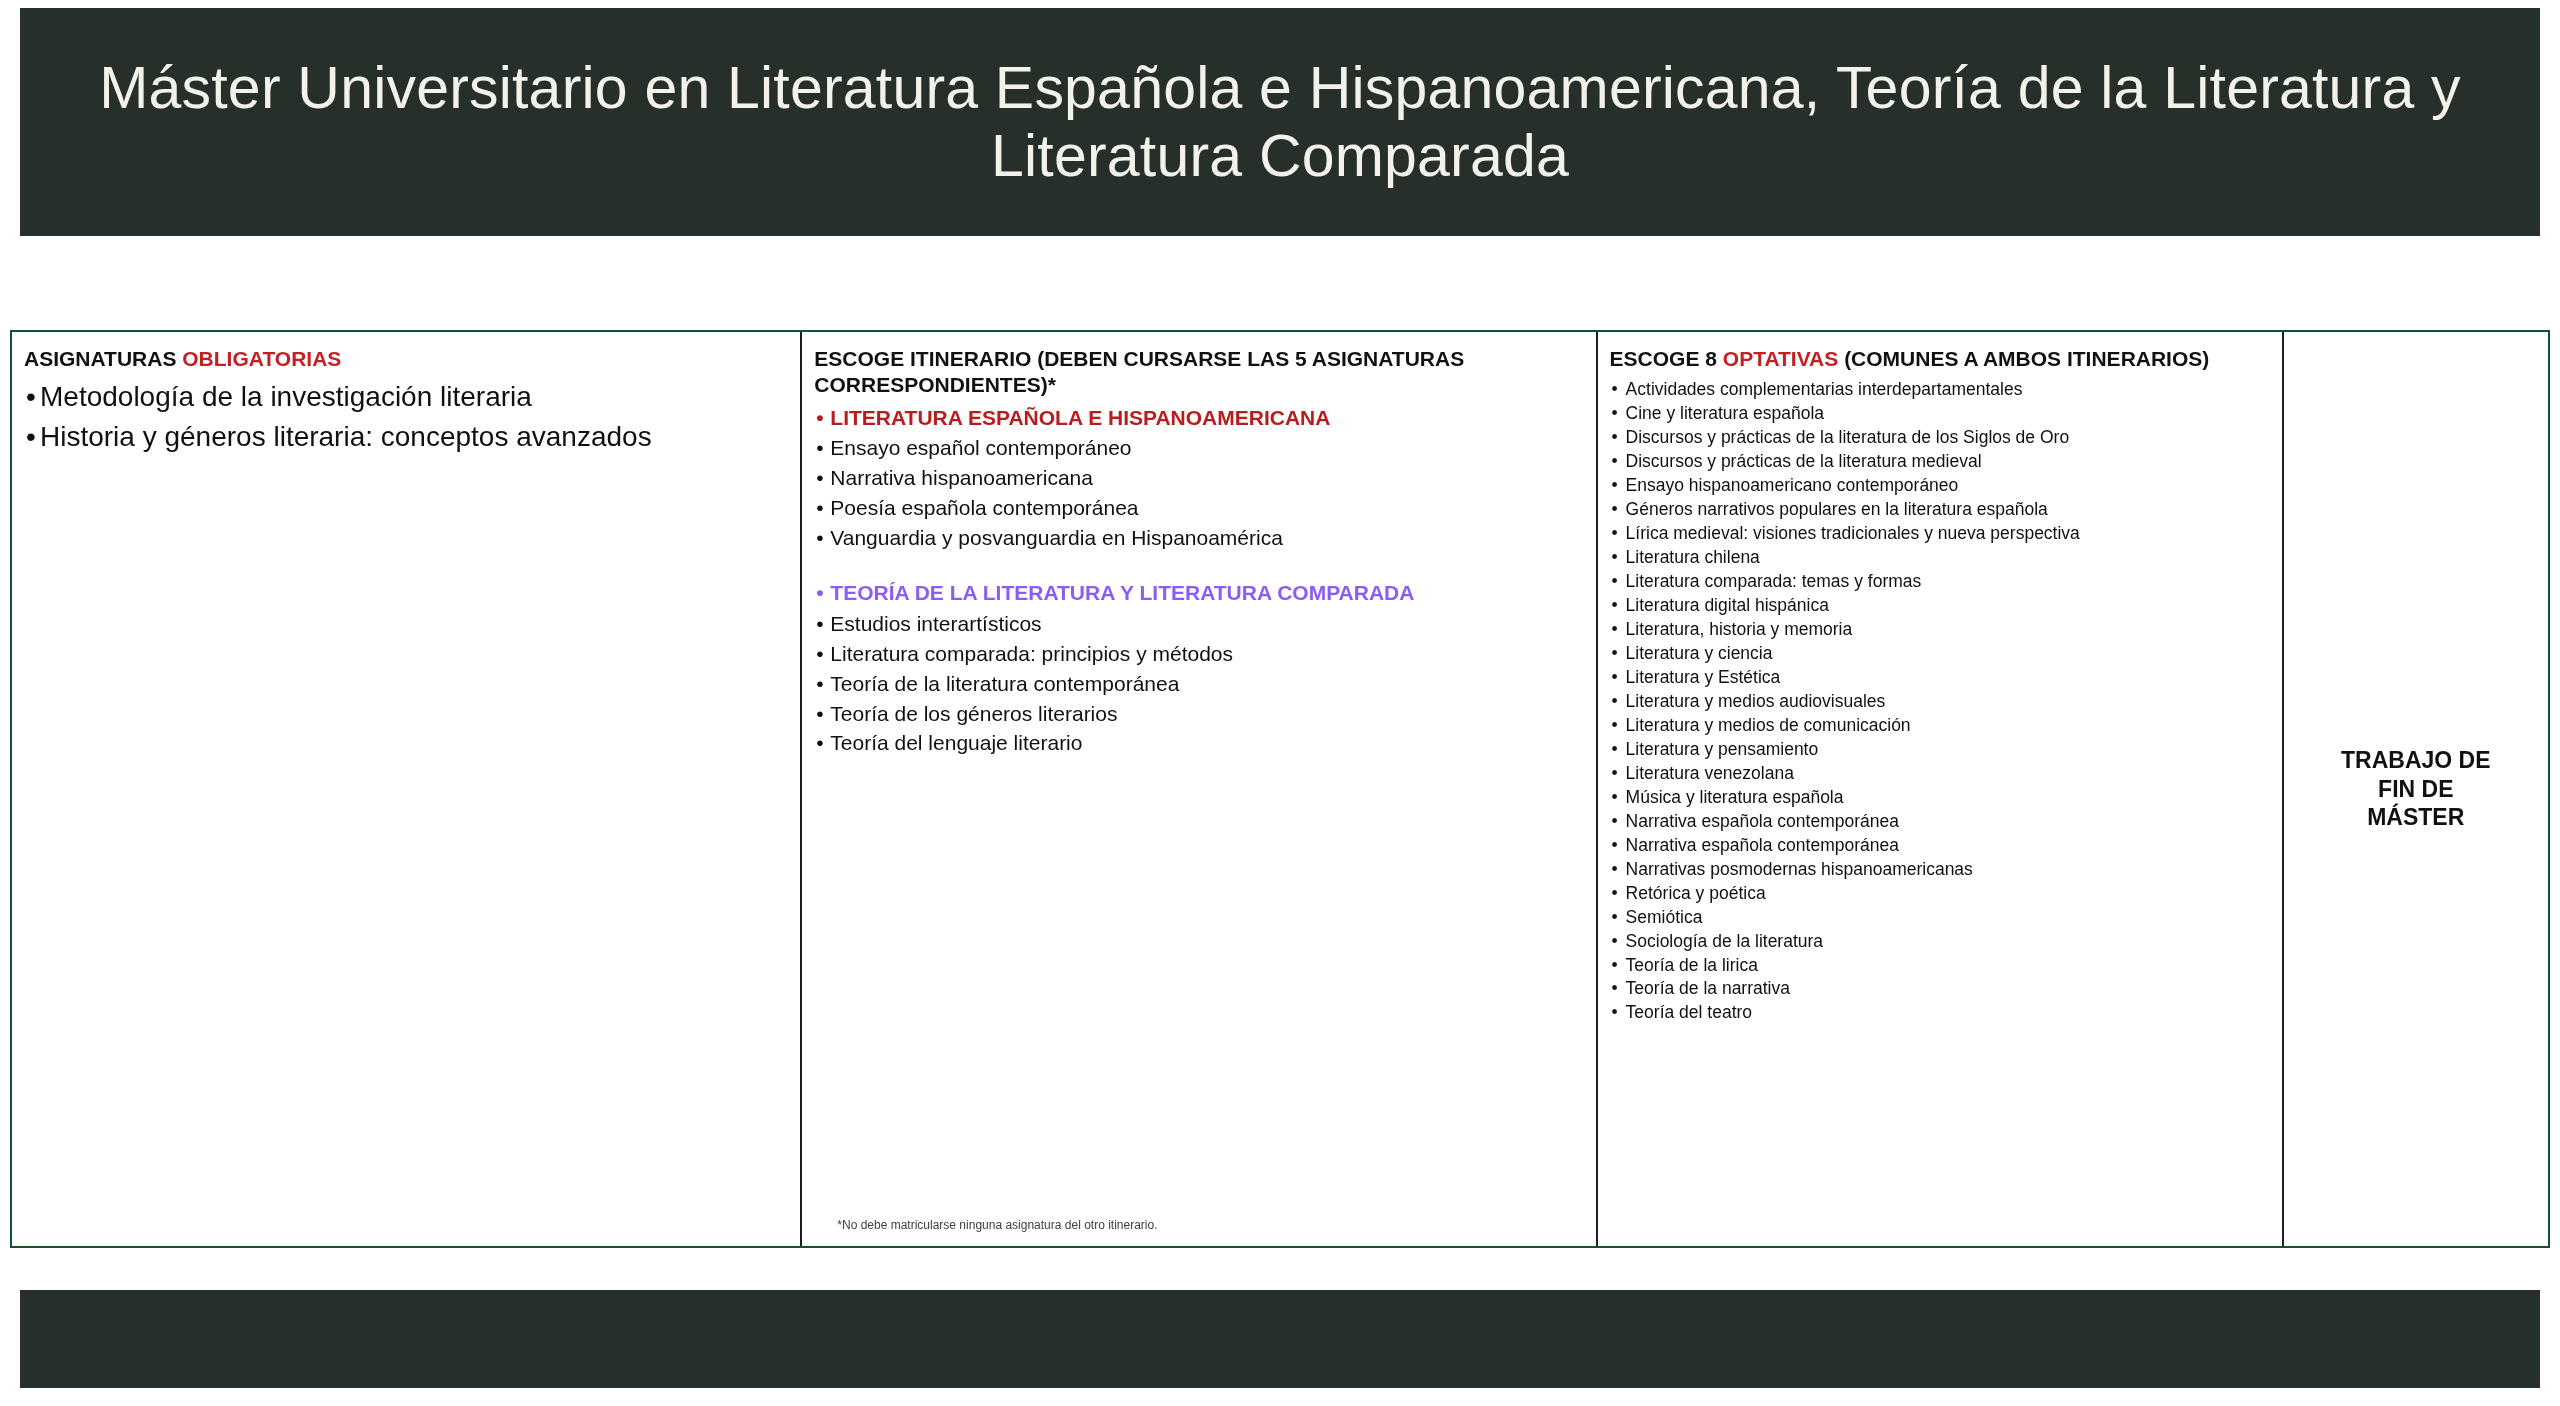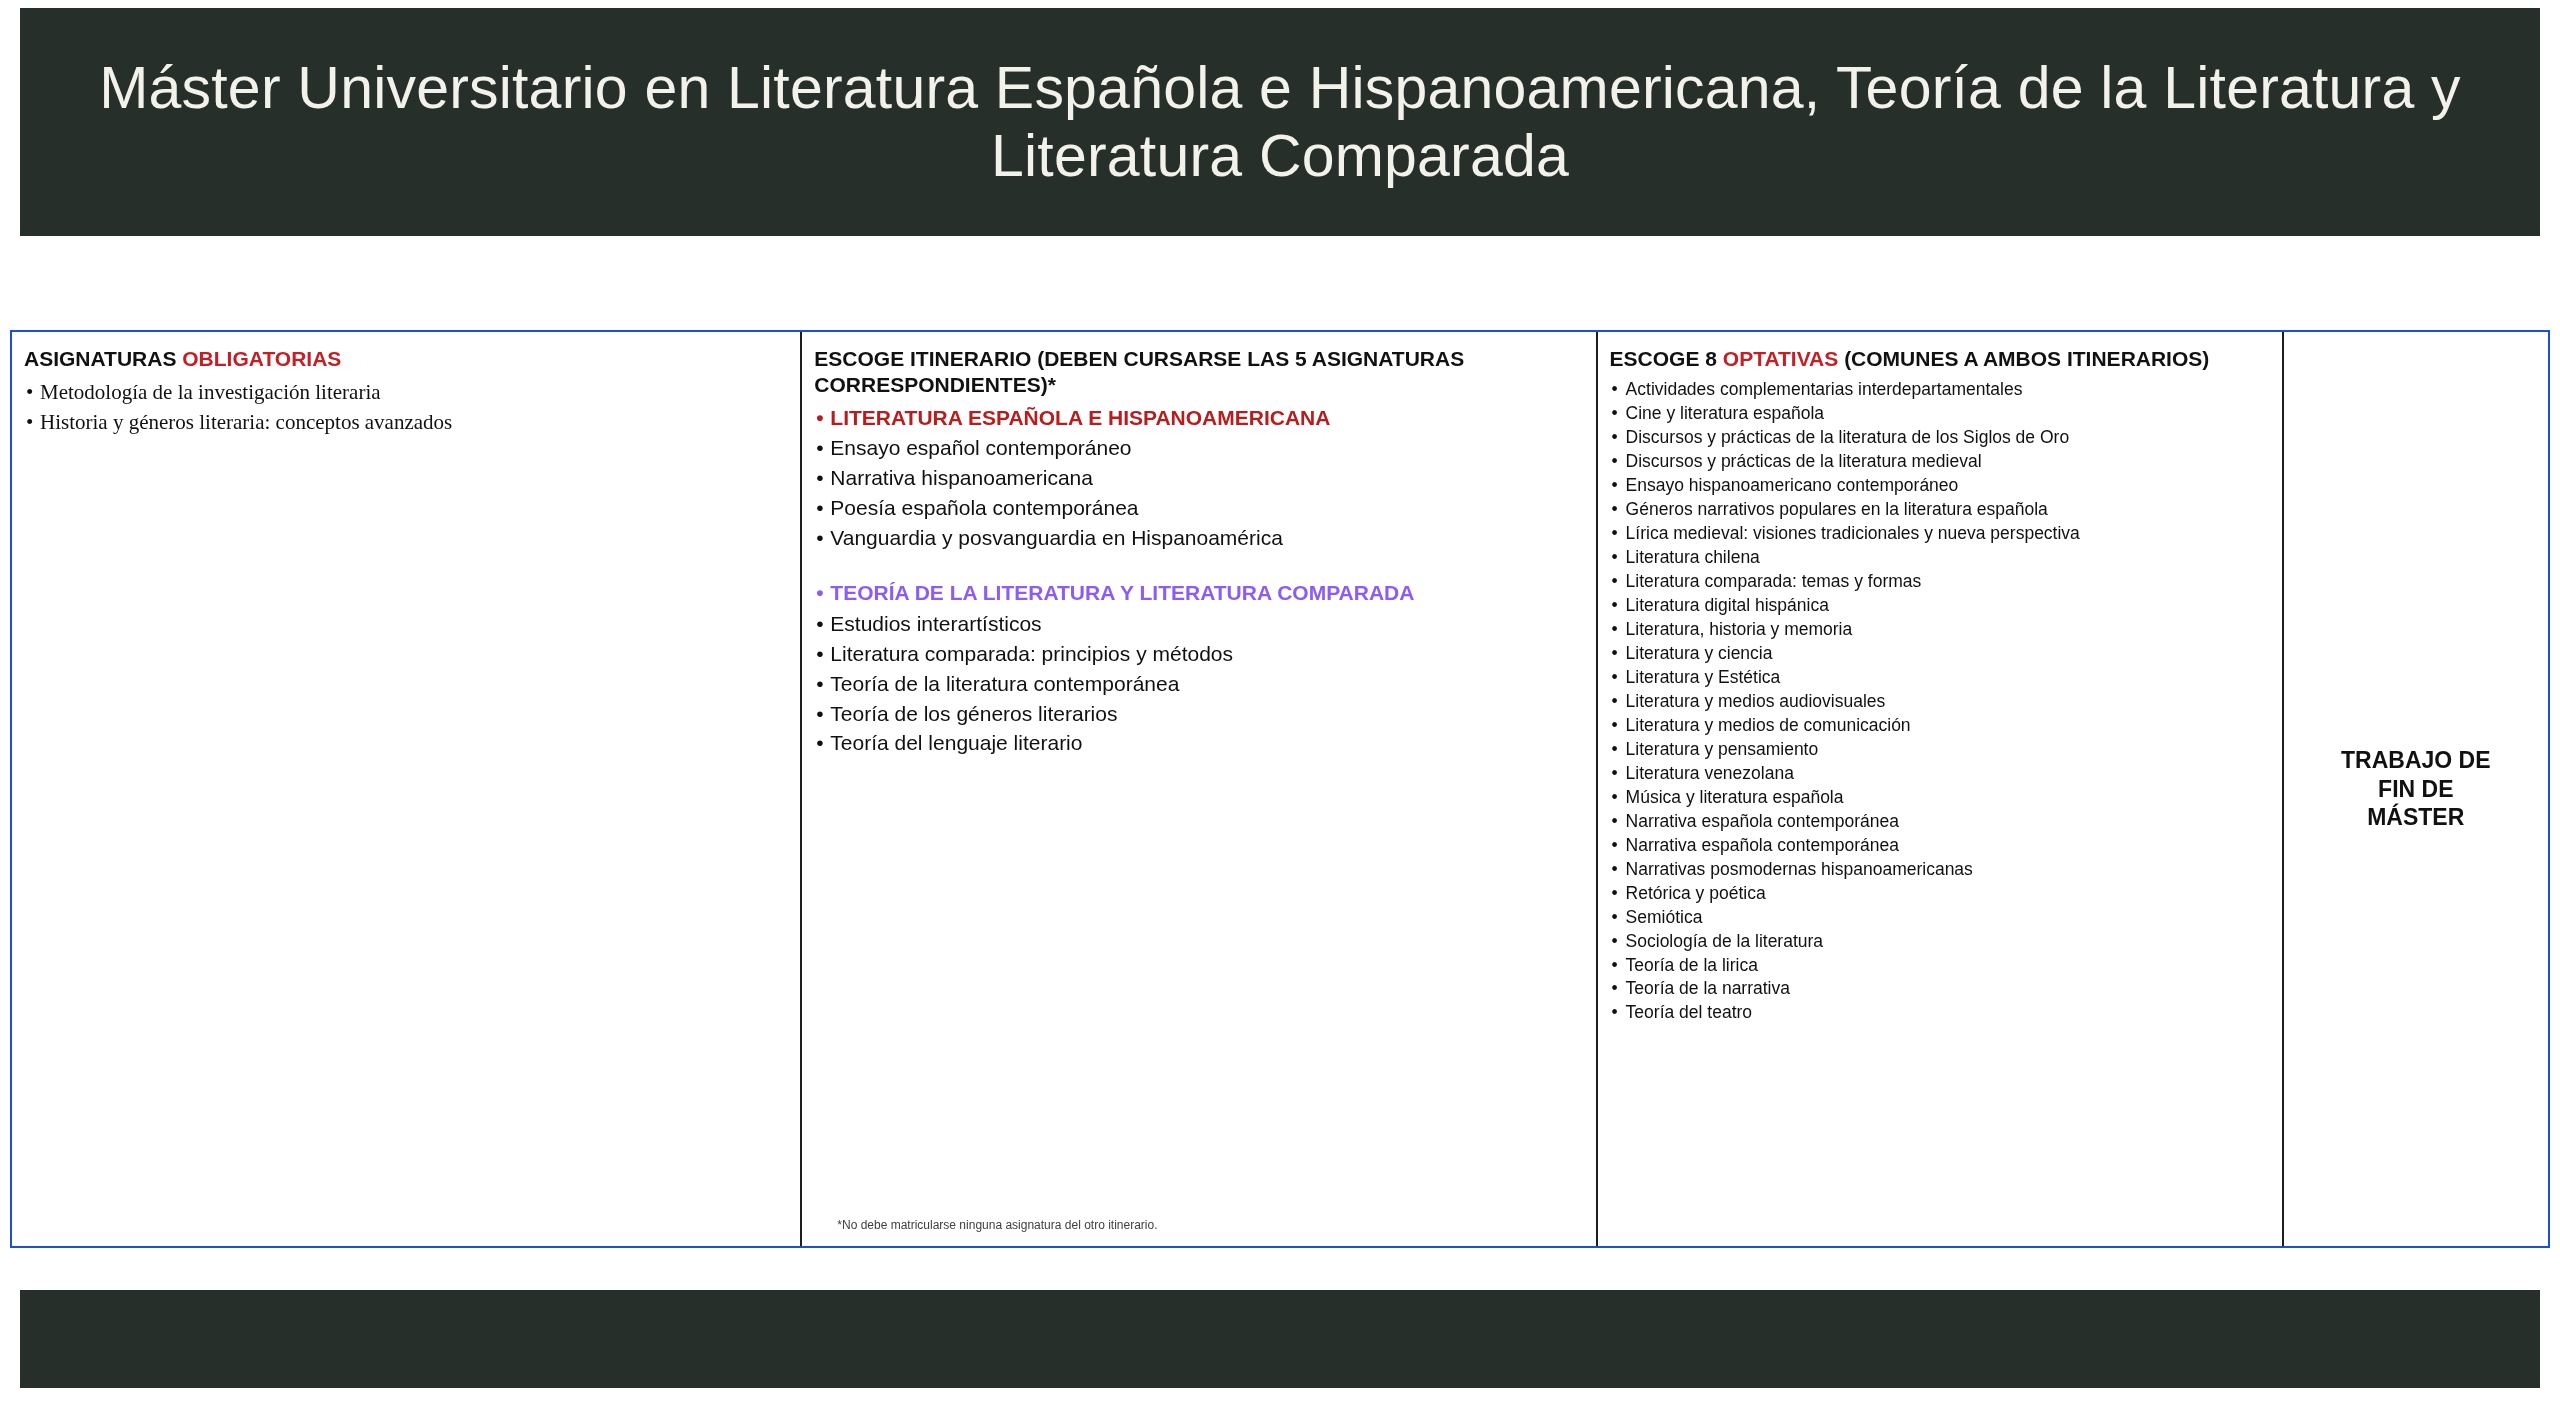--- a/index.html
+++ b/index.html
@@ -56,21 +56,21 @@
   }
 
   
   .table {
     position: absolute;
     left: 10px;
     top: 330px;
     width: 2540px;
     height: 918px;
     display: flex;
-    border: 2px solid #1d4ed8;
+    border: 2px solid #14532d;
     box-sizing: border-box;
     background: #ffffff;
   }
 
   .col {
     box-sizing: border-box;
     position: relative;
     padding: 14px 12px 10px 12px;
     border-right: 2px solid #1d1d1d;
   }
@@ -109,23 +109,22 @@
     line-height: 1.37;
   }
   ul.plain li::before {
     content: "•";
     position: absolute;
     left: 2px;
     top: 0;
   }
 
   .list-main li {
-    font-size: 21px;
+    font-size: 28px;
     margin-bottom: 1px;
-    font-family: Liberation Serif, serif;
   }
 
   .sub-list {
     margin-left: 16px;
   }
   .sub-list li {
     font-size: 21px;
     margin-bottom: 1px;
   }
 

